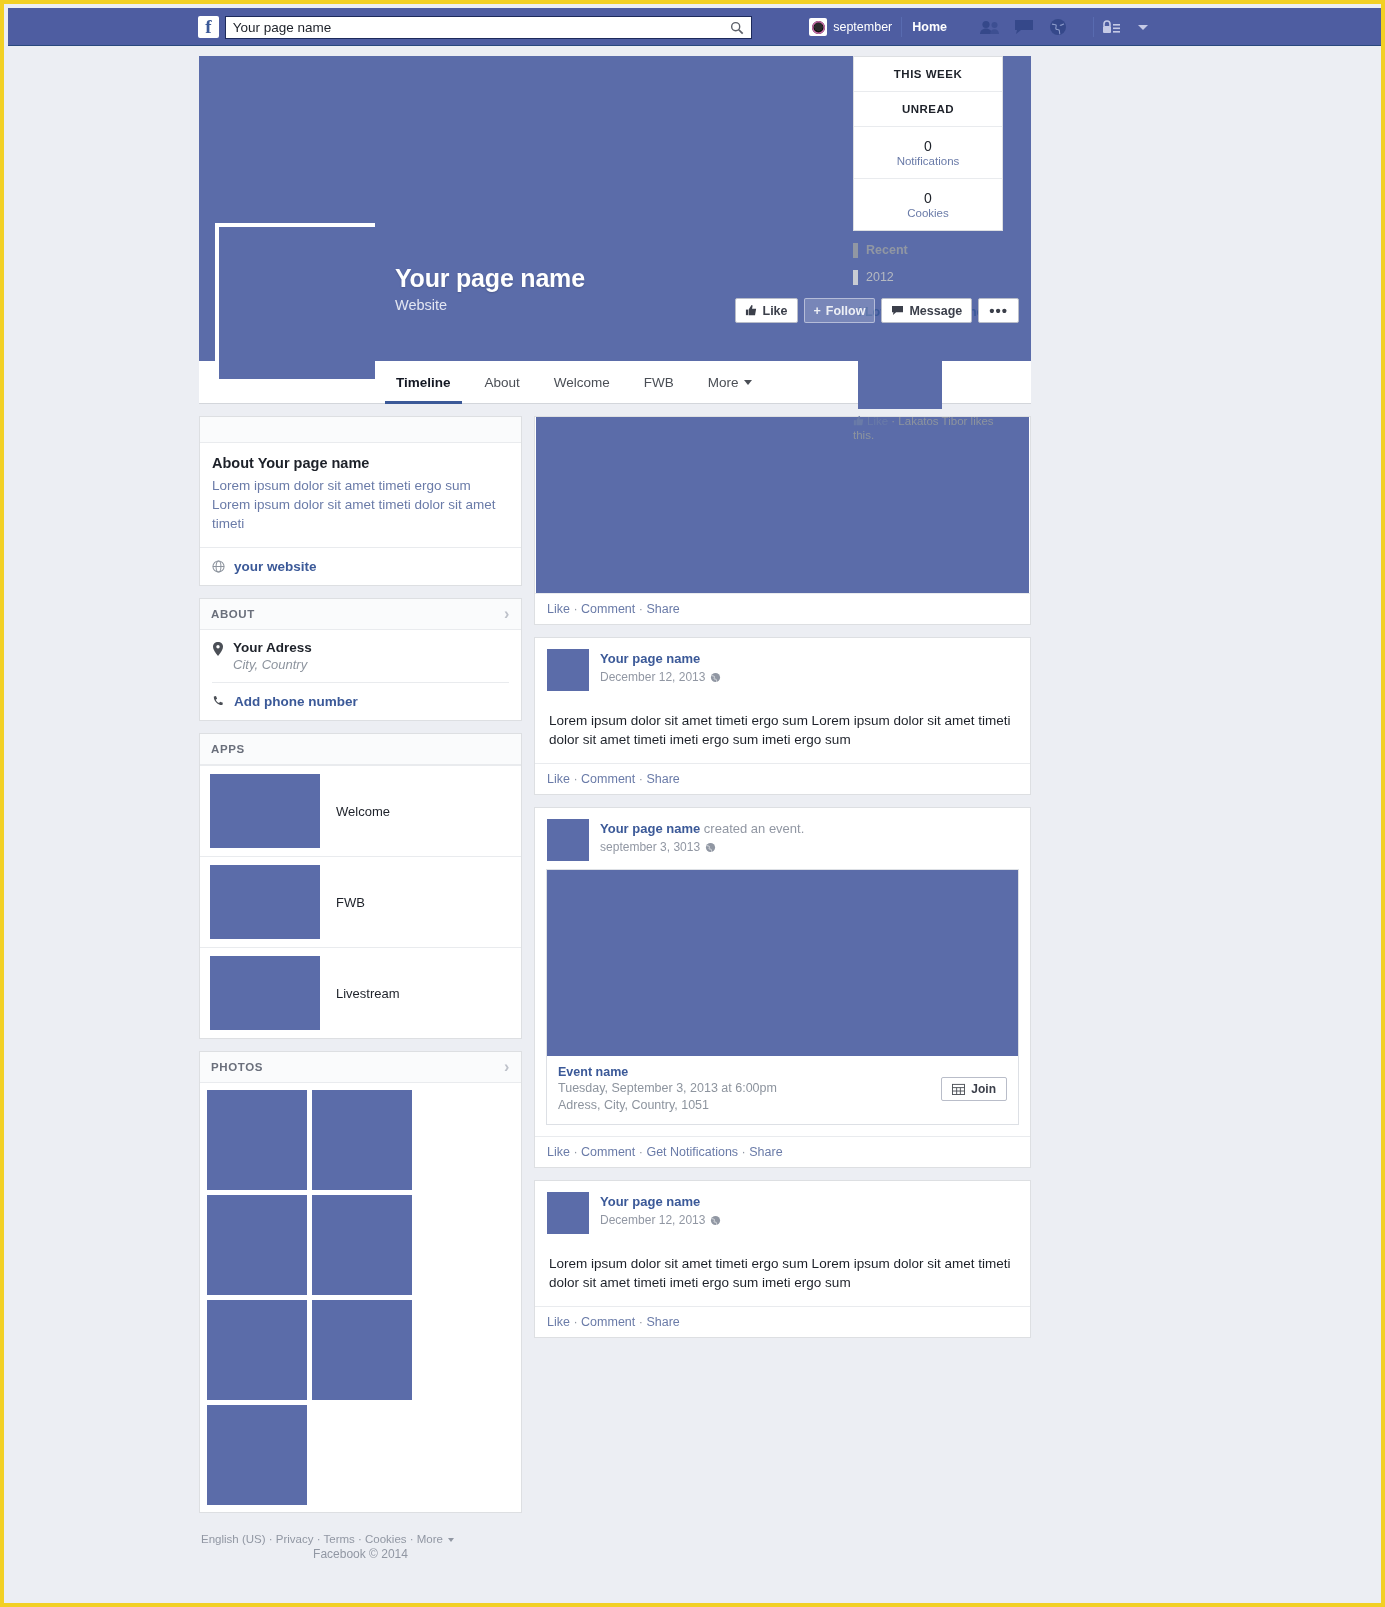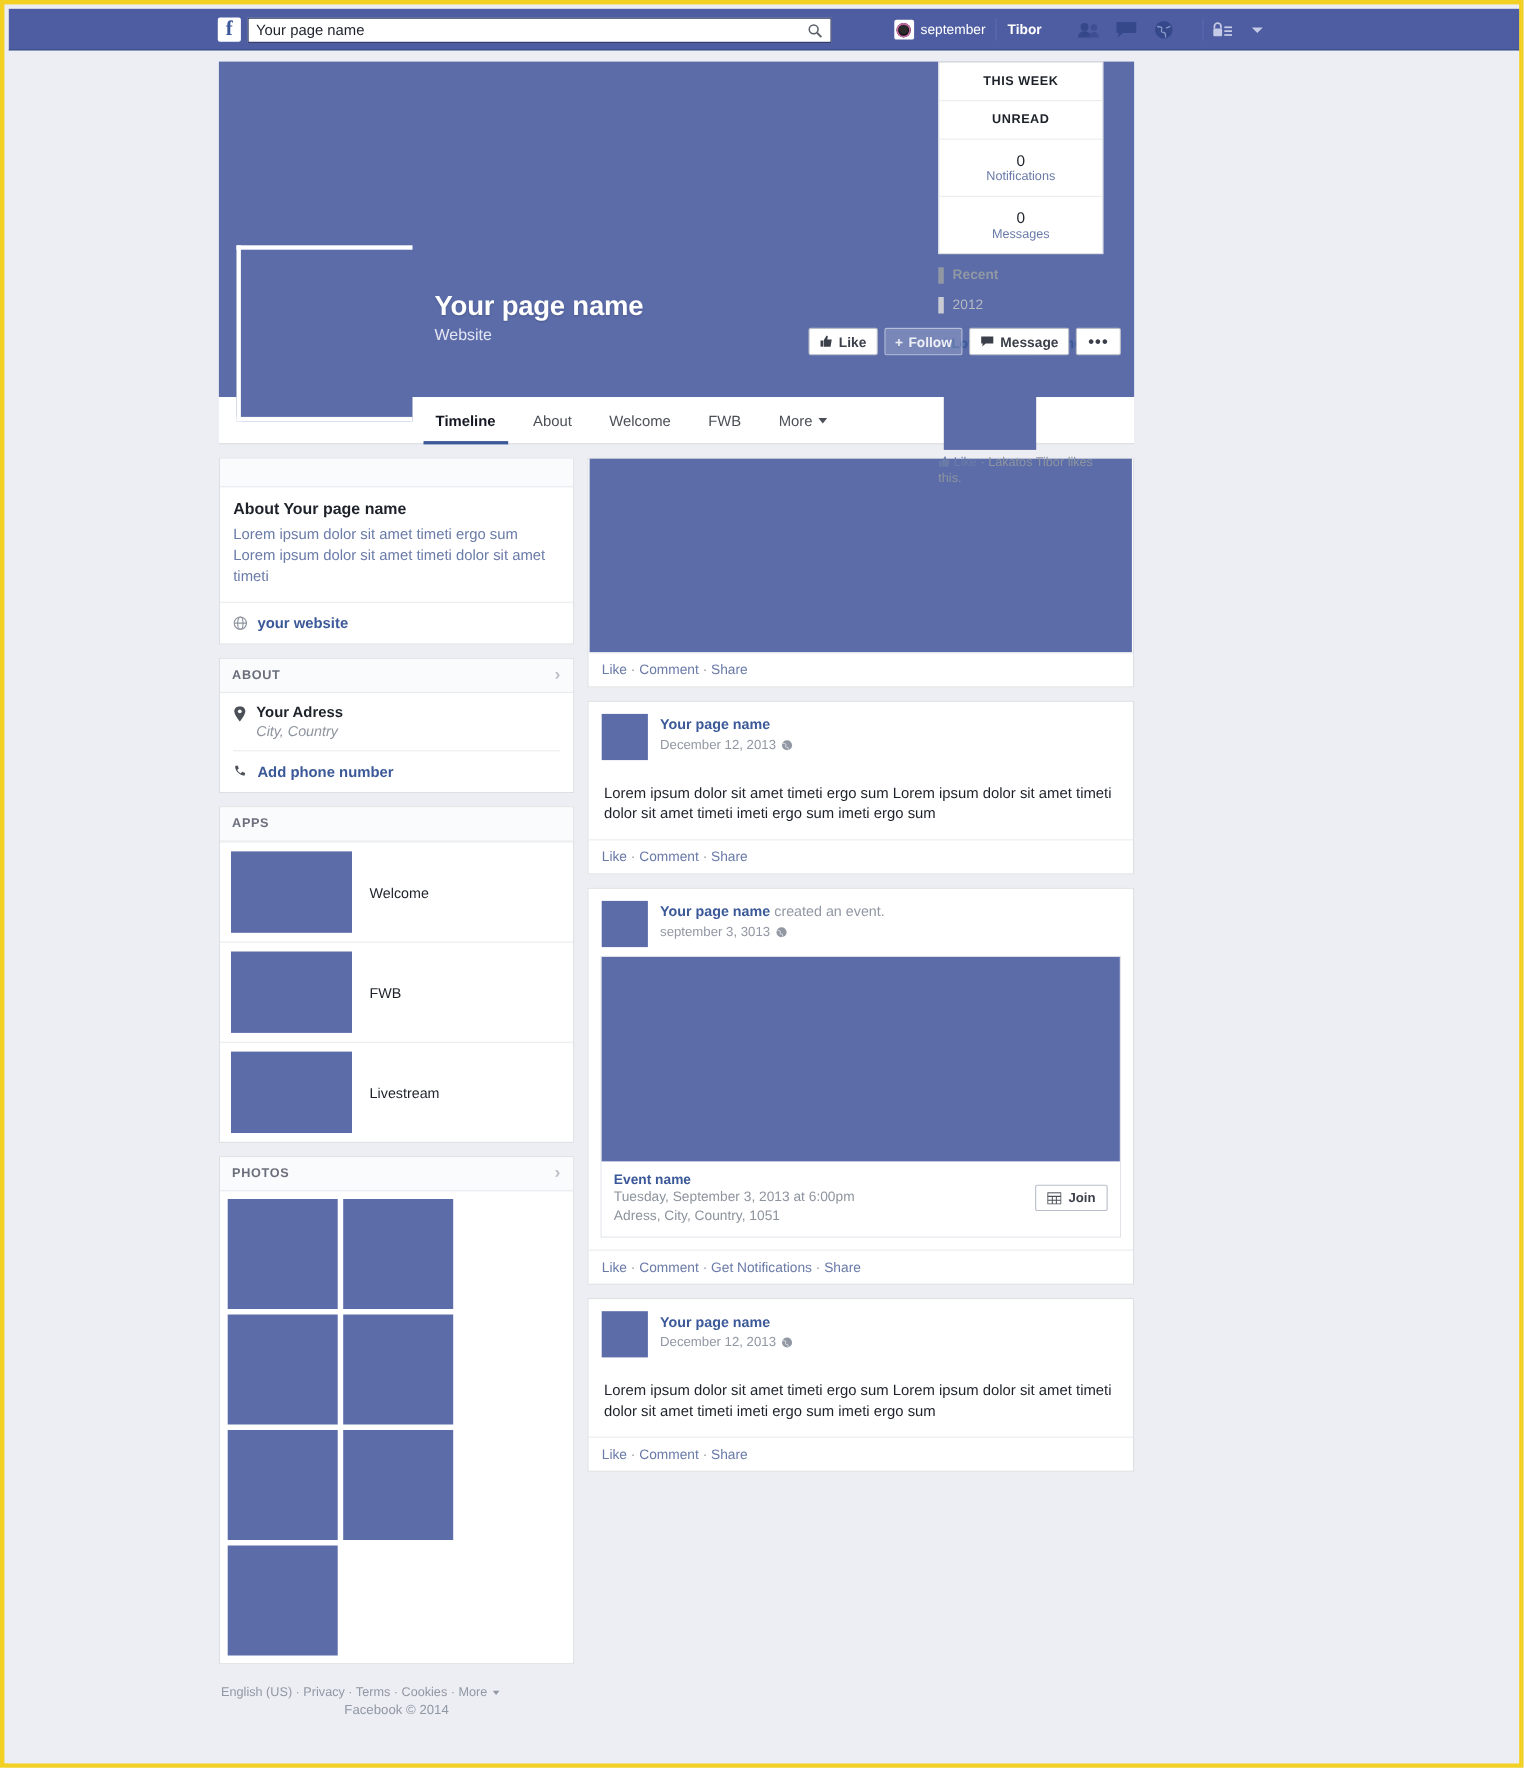--- a/index.html
+++ b/index.html
@@ -242,21 +242,21 @@
       </div>
 
       <div class="nav-right">
         <div class="me-chip">
           <span class="me-avatar">
               <span class="dot"></span>
             </span>
           <span class="me-name">september</span>
         </div>
         <div class="nav-sep"></div>
-        <div class="nav-home">Tibor</div>
+        <div class="nav-home">Home</div>
 
         <div class="nav-icons">
           <div class="nav-ico">
             <svg width="22" height="15" viewBox="0 0 22 15">
               <circle cx="7" cy="4.5" r="3.6" fill="#35488a"></circle>
               <path d="M1 14c0-3.4 2.7-5.6 6-5.6s6 2.2 6 5.6z" fill="#35488a"></path>
               <circle cx="15.5" cy="5" r="3" fill="#3d4f92"></circle>
               <path d="M11 14c0-2.9 2-4.8 4.5-4.8S20 11.1 20 14z" fill="#3d4f92"></path>
             </svg>
           </div>
@@ -551,21 +551,21 @@
     <div class="rail">
       <div class="rail-card">
         <div class="rail-hd">THIS WEEK</div>
         <div class="rail-hd">UNREAD</div>
         <div class="rail-stat">
           <div class="num">0</div>
           <div class="lbl">Notifications</div>
         </div>
         <div class="rail-stat">
           <div class="num">0</div>
-          <div class="lbl">Messages</div>
+          <div class="lbl">Cookies</div>
         </div>
       </div>
 
       <div class="tl-item">
         <span class="tl-bar"></span>
         <span class="tl-label">Recent</span>
       </div>
       <div class="tl-item">
         <span class="tl-bar light"></span>
         <span class="tl-label light">2012</span>

